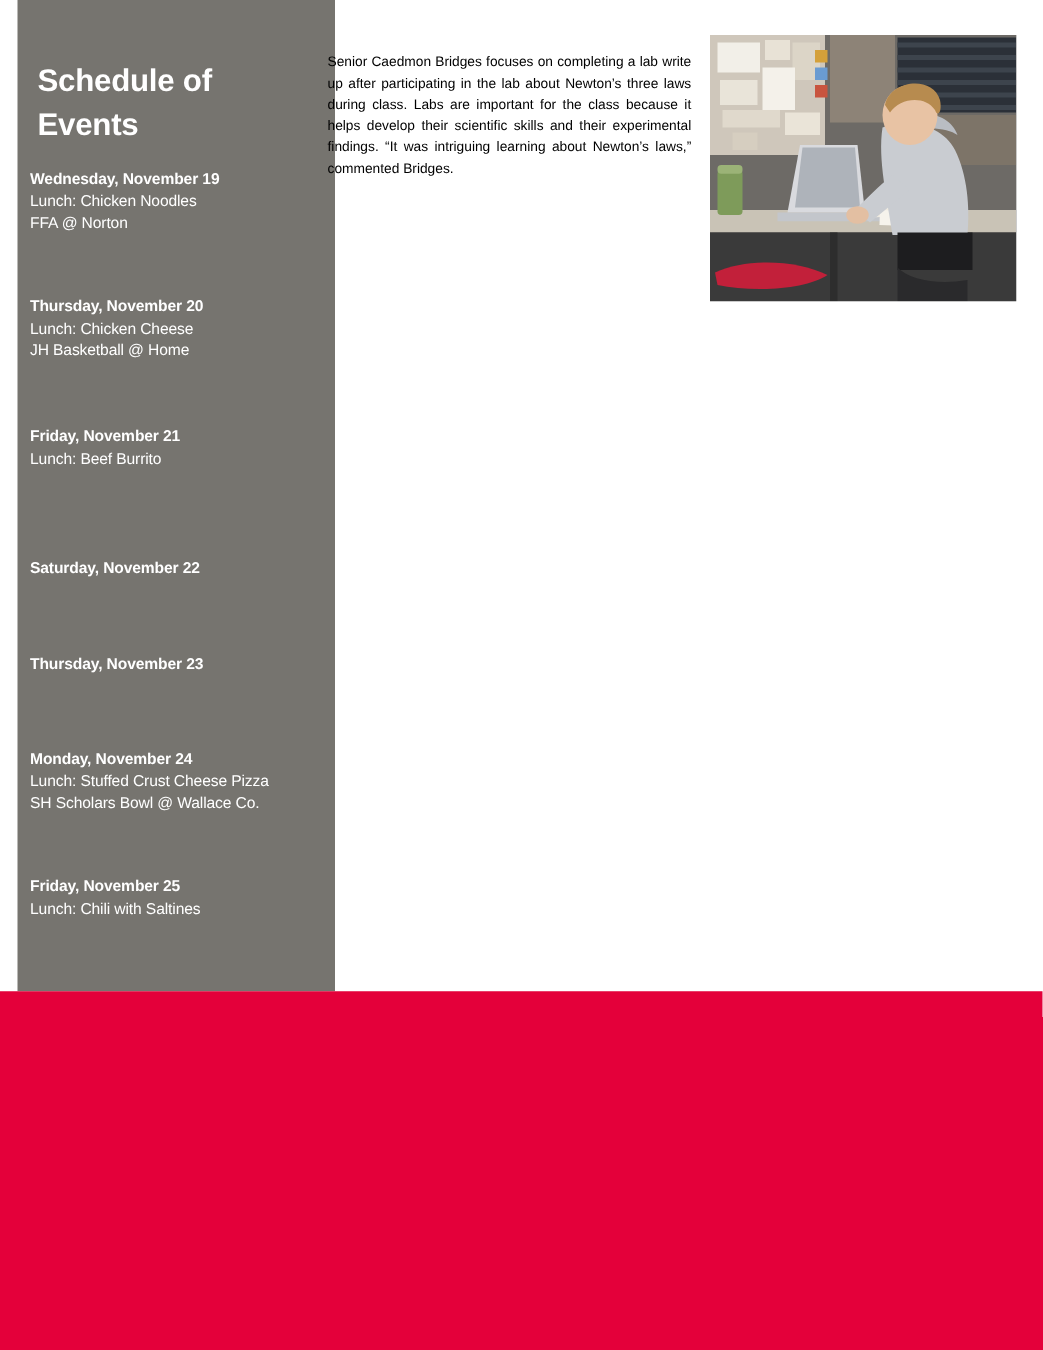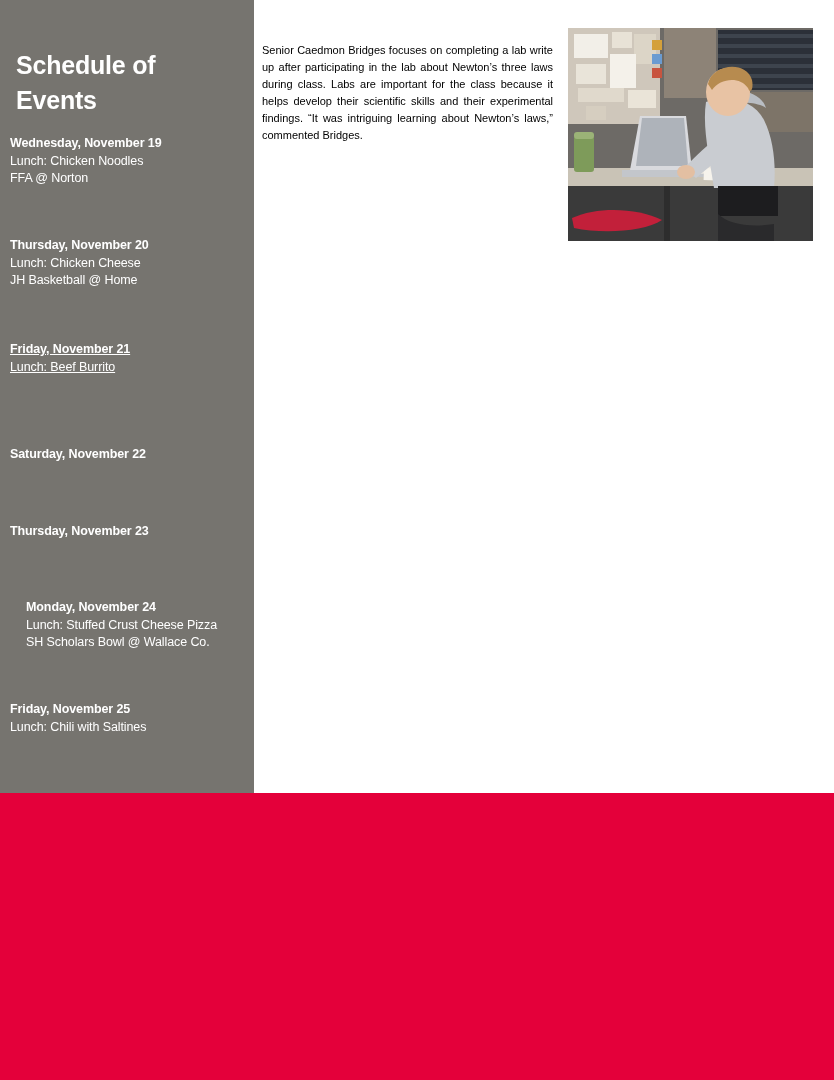--- a/index.html
+++ b/index.html
@@ -16,21 +16,21 @@
   .page {
     position: relative;
     width: 834px;
     height: 1080px;
     background: #ffffff;
   }
 
   
   .sidebar {
     position: absolute;
-    left: 0;
+    left: 14px;
     top: 0;
     width: 254px;
     height: 793px;
     background: #76746f;
     box-sizing: border-box;
     padding: 48px 10px 0 10px;
     color: #ffffff;
   }
   .sidebar-title {
     font-size: 25px;
@@ -110,34 +110,34 @@
       <div class="day-line">Lunch: Chicken Noodles</div>
       <div class="day-line">FFA @ Norton</div>
     </div>
 
     <div class="day-block" style="margin-bottom:52px;">
       <div class="day-name">Thursday, November 20</div>
       <div class="day-line">Lunch: Chicken Cheese</div>
       <div class="day-line">JH Basketball @ Home</div>
     </div>
 
-    <div class="day-block" style="margin-bottom:70px;text-decoration:underline;">
+    <div class="day-block" style="margin-bottom:70px;">
       <div class="day-name">Friday, November 21</div>
       <div class="day-line">Lunch: Beef Burrito</div>
     </div>
 
     <div class="day-block" style="margin-bottom:60px;margin-top:39px;">
       <div class="day-name">Saturday, November 22</div>
     </div>
 
     <div class="day-block" style="margin-bottom:60px;">
       <div class="day-name">Thursday, November 23</div>
     </div>
 
-    <div class="day-block" style="margin-bottom:50px;margin-left:16px;">
+    <div class="day-block" style="margin-bottom:50px;">
       <div class="day-name">Monday, November 24</div>
       <div class="day-line">Lunch: Stuffed Crust Cheese Pizza</div>
       <div class="day-line">SH Scholars Bowl @ Wallace Co.</div>
     </div>
 
     <div class="day-block">
       <div class="day-name">Friday, November 25</div>
       <div class="day-line">Lunch:  Chili with Saltines</div>
     </div>
   </div>

